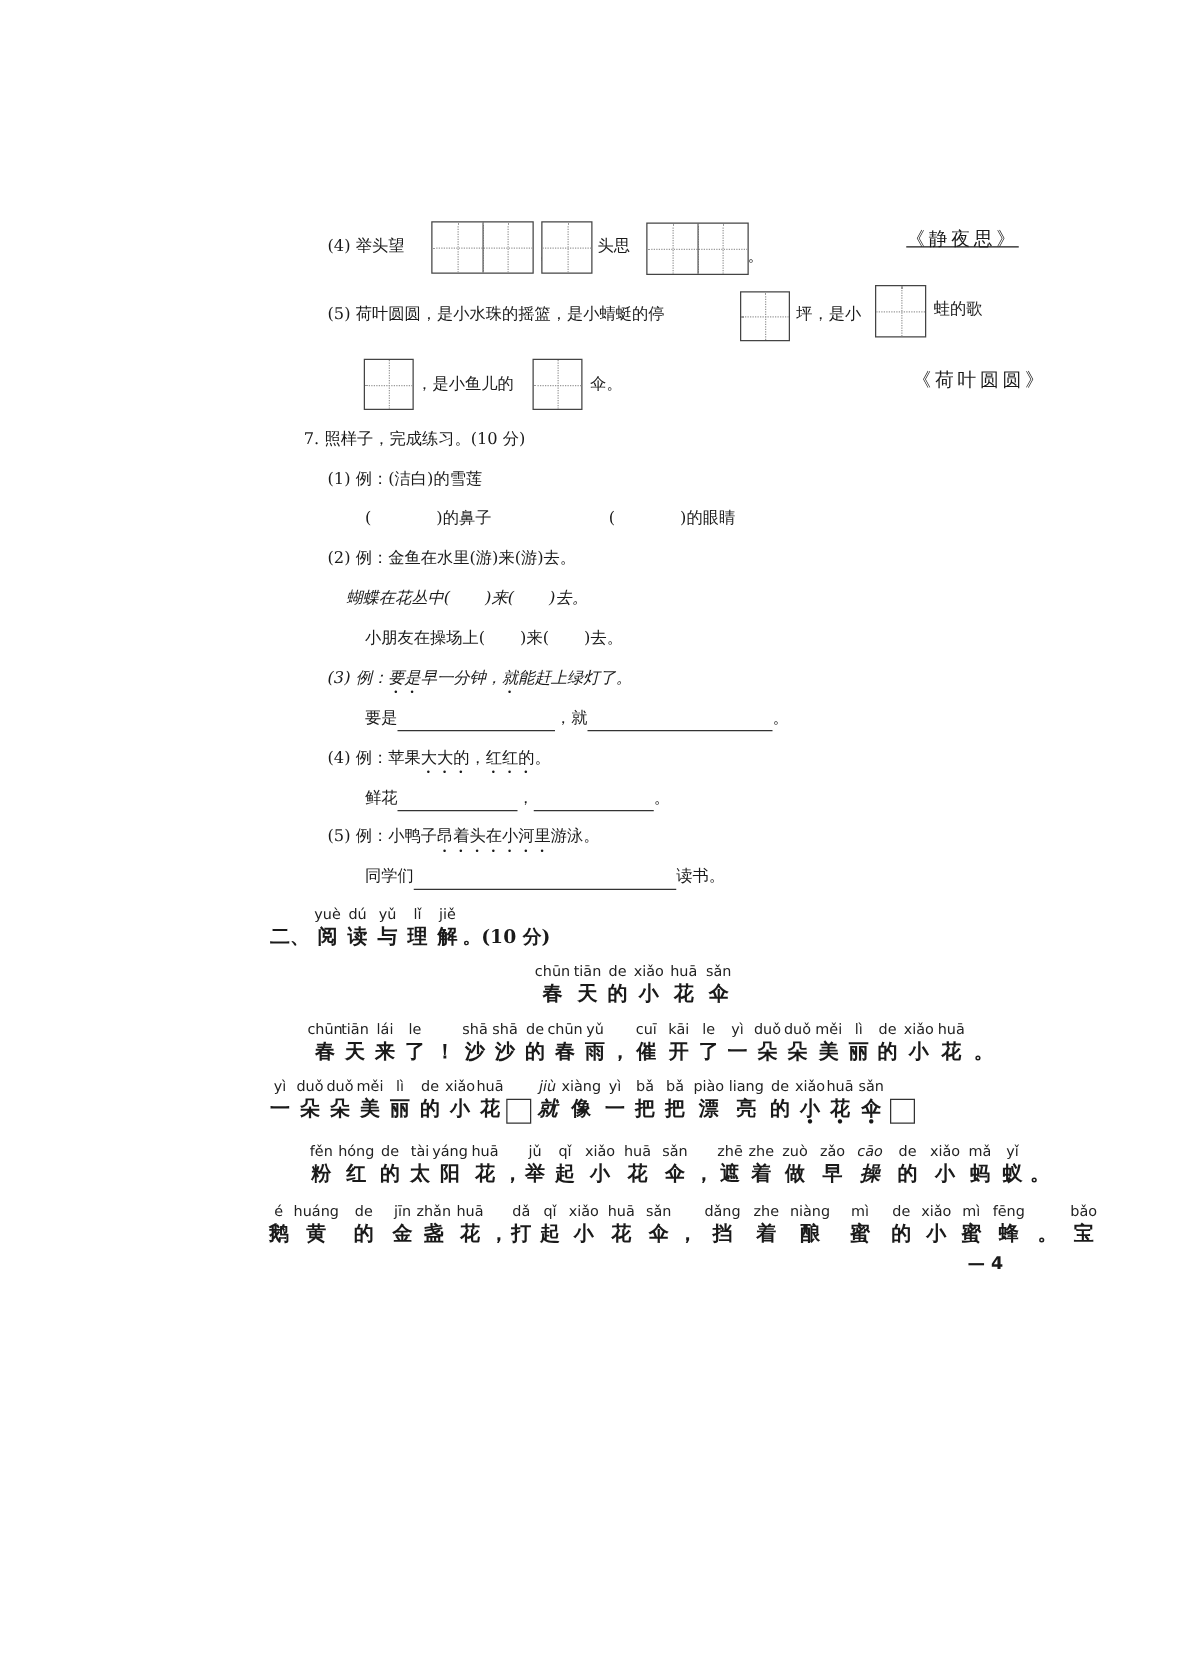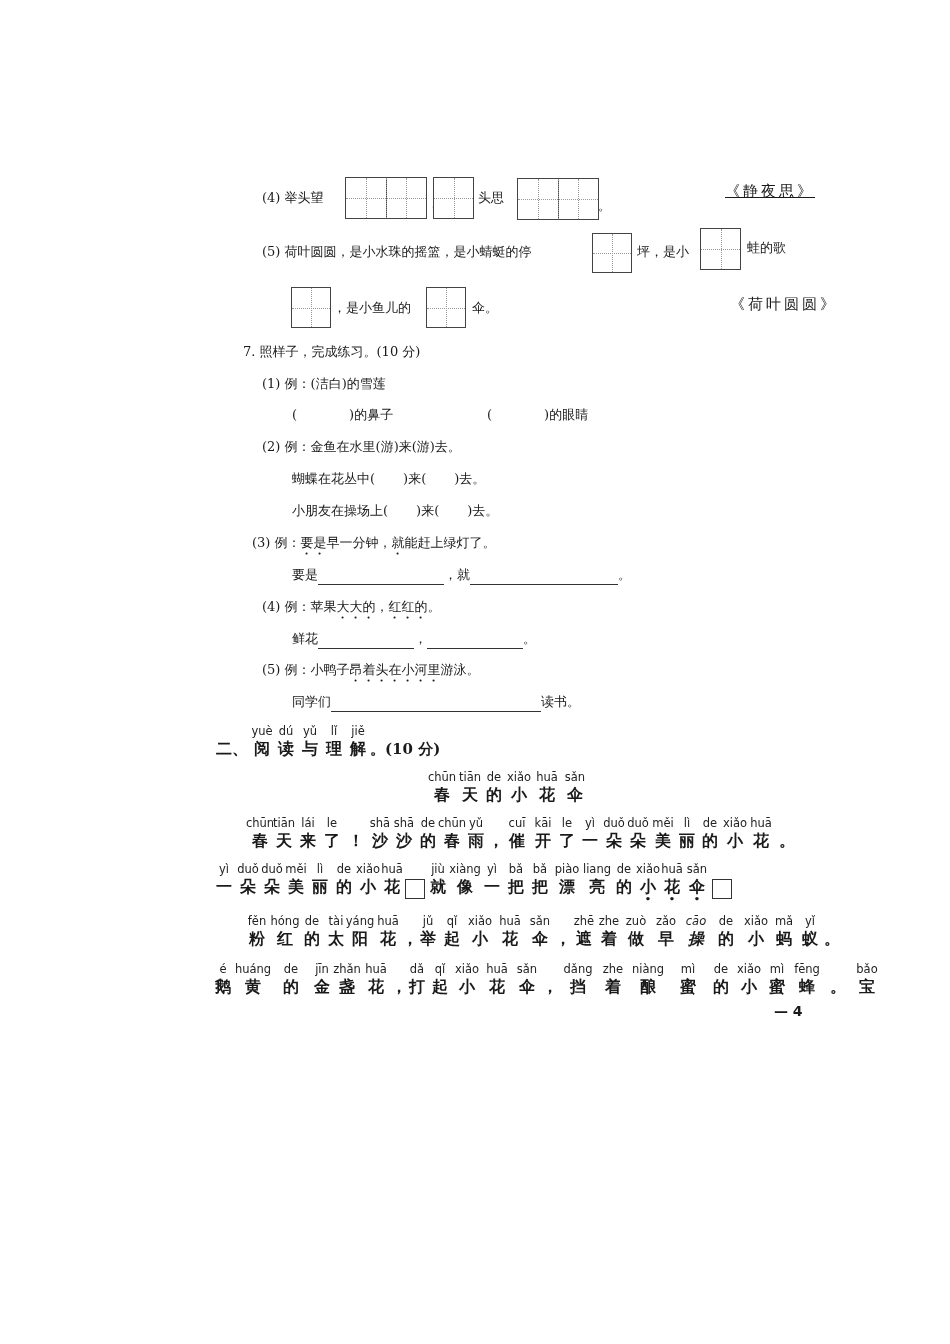--- a/index.html
+++ b/index.html
@@ -69,28 +69,28 @@
 <div class="abs t" style="left:292px;top:405px;">
   <span>(</span><span style="display:inline-block;width:52px;"></span><span>)的鼻子</span>
 </div>
 <div class="abs t" style="left:487px;top:405px;">
   <span>(</span><span style="display:inline-block;width:52px;"></span><span>)的眼睛</span>
 </div>
 
 <div class="abs t" style="left:262px;top:437px;">
   <span>(2)</span>&nbsp;<span>例：金鱼在水里(游)来(游)去。</span>
 </div>
-<div class="abs t" style="left:292px;top:469px;">
+<div class="abs t" style="left:277px;top:469px;font-style:italic;">
   <span>蝴蝶在花丛中(</span><span style="display:inline-block;width:28px;"></span><span>)来(</span><span style="display:inline-block;width:28px;"></span><span>)去。</span>
 </div>
 <div class="abs t" style="left:292px;top:501px;">
   <span>小朋友在操场上(</span><span style="display:inline-block;width:28px;"></span><span>)来(</span><span style="display:inline-block;width:28px;"></span><span>)去。</span>
 </div>
 
-<div class="abs t" style="left:252px;top:533px;">
+<div class="abs t" style="left:262px;top:533px;font-style:italic;">
   <span>(3)</span>&nbsp;<span>例：</span><span class="dot">要是</span><span>早一分钟，</span><span class="dot">就</span><span>能赶上绿灯了。</span>
 </div>
 <div class="abs t" style="left:292px;top:565px;">
   <span>要是</span><span class="blank" style="width:126px;"></span><span>，就</span><span class="blank" style="width:148px;"></span><span>。</span>
 </div>
 
 <div class="abs t" style="left:262px;top:597px;">
   <span>(4)</span>&nbsp;<span>例：苹果</span><span class="dot">大大的</span><span>，</span><span class="dot">红红的</span><span>。</span>
 </div>
 <div class="abs t" style="left:292px;top:629px;">
@@ -287,21 +287,21 @@
         <span class="hz">小</span>
       </div>
       <div class="cell" style="width: 24px;">
         <span class="py">huā</span>
         <span class="hz">花</span>
       </div>
       <div class="cell" style="width: 22px;">
         <span class="py"></span>
         <span class="sbox"></span>
       </div>
-      <div class="cell" style="width: 24px;">
+      <div class="cell" style="width: 24px; font-style: italic;">
         <span class="py">jiù</span>
         <span class="hz">就</span>
       </div>
       <div class="cell" style="width: 30px;">
         <span class="py">xiàng</span>
         <span class="hz">像</span>
       </div>
       <div class="cell" style="width: 24px;">
         <span class="py">yì</span>
         <span class="hz">一</span>

